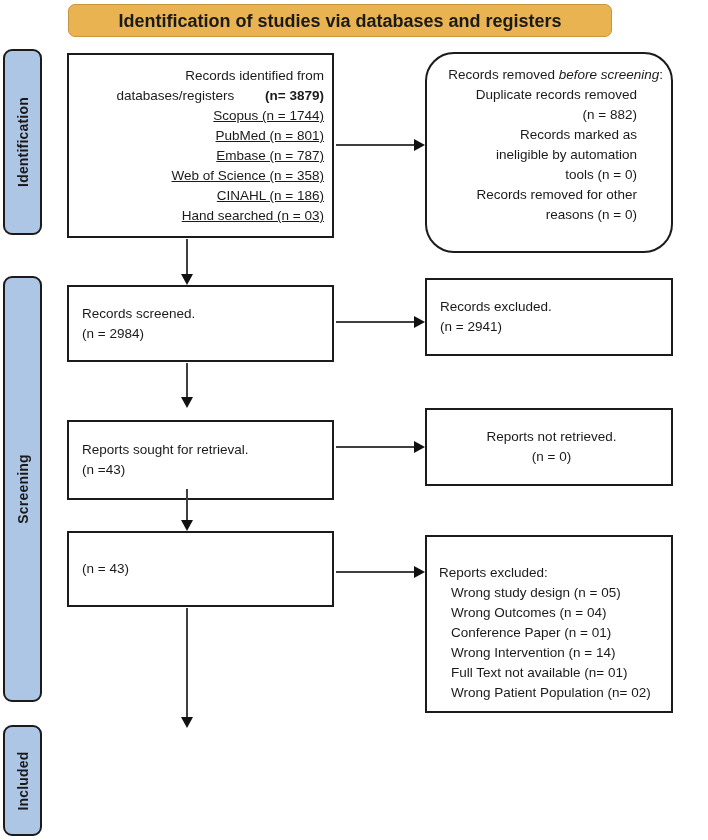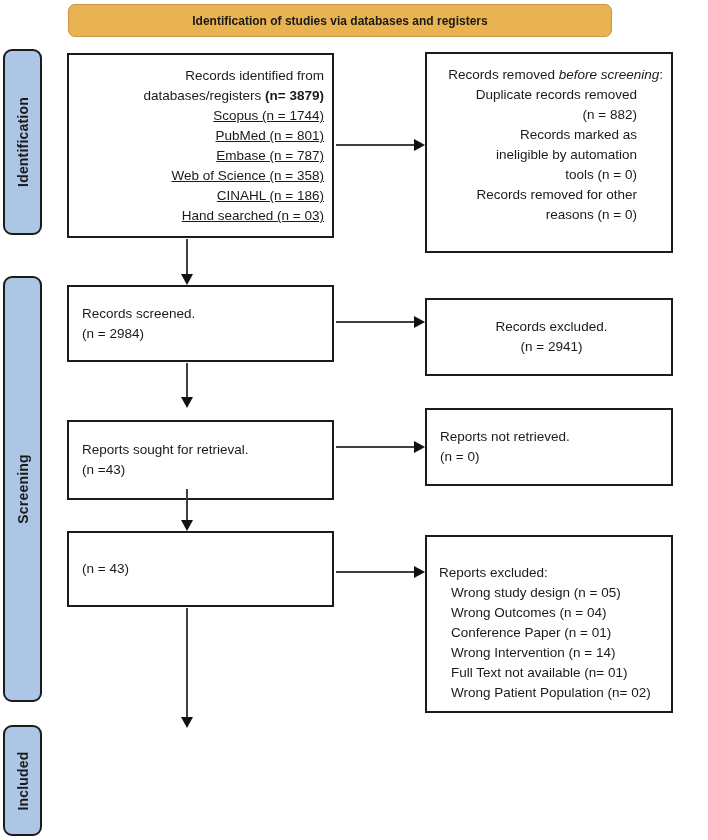--- a/index.html
+++ b/index.html
@@ -7,21 +7,21 @@
     position:relative;width:708px;height:840px;background:#ffffff;overflow:hidden;
     font-family:"Liberation Sans","DejaVu Sans",sans-serif;
     font-size:13.5px;line-height:20px;color:#1a1a1a;
   }
   .banner{
     position:absolute;left:68px;top:4px;width:544px;height:33px;
     background:var(--banner-fill,#E8B350);
     border:1.5px solid var(--banner-border,#C89540);
     border-radius:7px;box-sizing:border-box;
     display:flex;align-items:center;justify-content:center;
-    font-weight:bold;font-size:12px;
+    font-weight:bold;font-size:18px;
   }
   .side{
     position:absolute;left:3px;width:39px;
     background:var(--sidebar-fill,#AEC6E6);
     border:2px solid #1b1b1b;border-radius:9px;box-sizing:border-box;
     display:flex;align-items:center;justify-content:center;
   }
   .side span{
     transform:rotate(-90deg);white-space:nowrap;
     font-weight:bold;font-size:14px;letter-spacing:.2px;
@@ -39,21 +39,21 @@
   .arrow-right::after{
     content:"";position:absolute;right:-10px;top:-5px;
     border-left:11px solid #111;border-top:6px solid transparent;border-bottom:6px solid transparent;
   }
   .arrow-down{position:absolute;width:2px;background:var(--arrow,#3f3f3f);}
   .arrow-down::after{
     content:"";position:absolute;bottom:-10px;left:-5px;
     border-top:11px solid #111;border-left:6px solid transparent;border-right:6px solid transparent;
   }
   i{font-style:italic;}
-  b{font-weight:bold;}
+  b{font-weight:bold;margin-left:27px;}
 </style>
 </head>
 <body>
 
 <div id="stage">
 
   <div class="banner">
     <span>Identification of studies via databases and registers</span>
   </div>
 
@@ -73,43 +73,43 @@
     <div class="indent36">
       <div>Scopus (n = 1744)</div>
       <div>PubMed (n = 801)</div>
       <div>Embase (n = 787)</div>
       <div>Web of Science (n = 358)</div>
       <div>CINAHL (n = 186)</div>
       <div>Hand searched (n = 03)</div>
     </div>
   </div>
 
-  <div class="box pad1" style="left:425px;top:52px;width:248px;height:201px;padding-left:16px;">
+  <div class="box pad1" style="left:425px;top:52px;width:248px;height:201px;padding-left:16px;border-radius:29px;">
     <div><span>Records removed </span><i>before screening</i><span>:</span></div>
     <div class="indent30">
       <div>Duplicate records removed (n = 882)</div>
       <div>Records marked as ineligible by automation tools (n = 0)</div>
       <div>Records removed for other reasons (n = 0)</div>
     </div>
   </div>
 
   <div class="box center2" style="left:67px;top:285px;width:267px;height:77px;">
     <div>Records screened.</div>
     <div>(n = 2984)</div>
   </div>
-  <div class="box center2" style="left:425px;top:298px;width:248px;height:78px;align-items:center;">
+  <div class="box center2" style="left:425px;top:278px;width:248px;height:78px;">
     <div>Records excluded.</div>
     <div>(n = 2941)</div>
   </div>
 
   <div class="box center2" style="left:67px;top:408px;width:267px;height:80px;margin-top:12px;">
     <div>Reports sought for retrieval.</div>
     <div>(n =43)</div>
   </div>
-  <div class="box center2" style="left:425px;top:408px;width:248px;height:78px;">
+  <div class="box center2" style="left:425px;top:408px;width:248px;height:78px;align-items:center;">
     <div>Reports not retrieved.</div>
     <div>(n = 0)</div>
   </div>
 
   <div class="box center2" style="left:67px;top:531px;width:267px;height:76px;">
     <div>(n = 43)</div>
   </div>
   <div class="box" style="left:425px;top:535px;width:248px;height:178px;padding:26px 8px 8px 12px;">
     <div>Reports excluded:</div>
     <div class="indent12">

